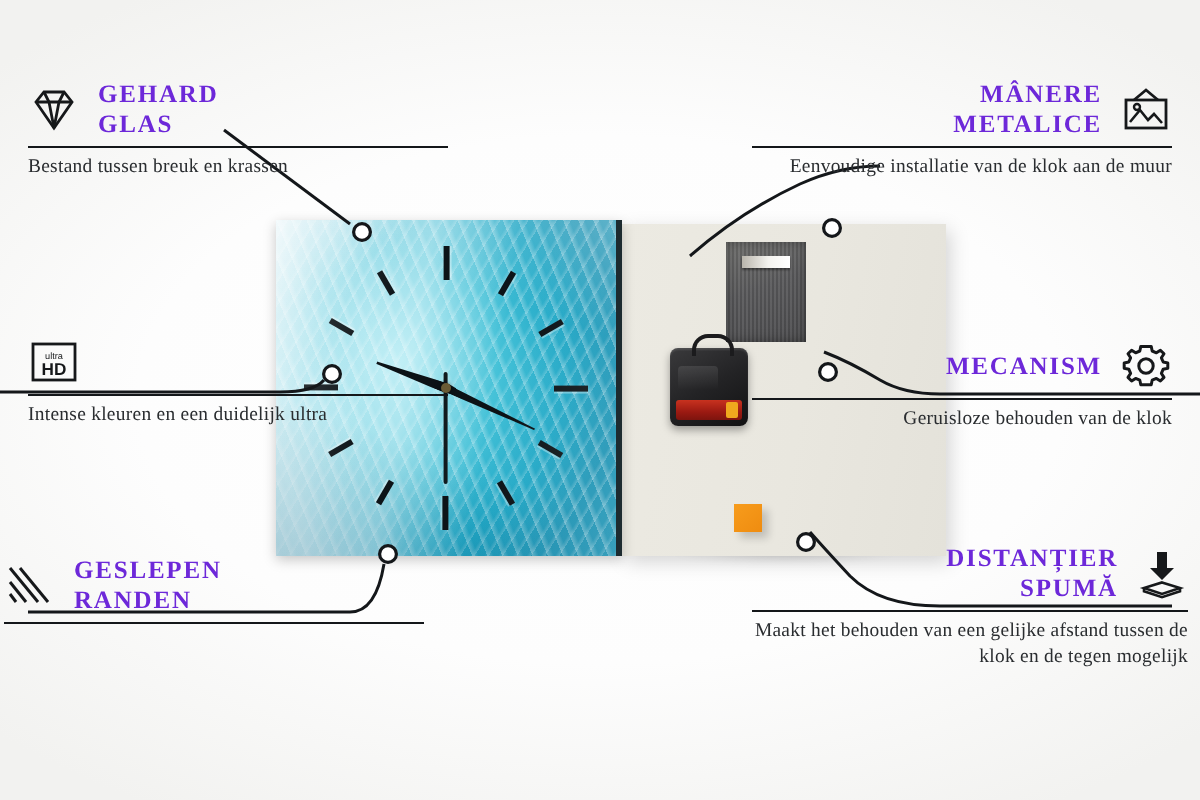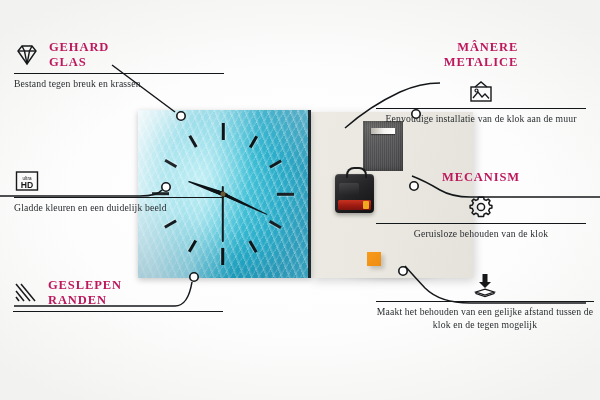--- a/index.html
+++ b/index.html
@@ -122,37 +122,37 @@
   .panel-shadow{
     position:absolute;left:176px;top:164px;width:156px;height:16px;
     background:radial-gradient(ellipse 50% 60% at 50% 0%, rgba(0,0,0,.22) 0%, rgba(0,0,0,0) 75%);
     filter:blur(2px);
   }
 
   
   .feature{position:absolute;width:210px;}
   .feature .head{display:flex;align-items:center;gap:9px;}
   .feature.left .head{justify-content:flex-start;}
-  .feature.right .head{justify-content:flex-end;flex-direction:column;}
+  .feature.right .head{justify-content:flex-end;}
   .ttl{
-    font-size:12.5px;letter-spacing:.9px;color:#be185d;line-height:1.18;
+    font-size:12.5px;letter-spacing:.9px;color:#6d28d9;line-height:1.18;
     text-transform:uppercase;font-weight:700;
   }
   .feature.right .ttl{text-align:right;}
   .rule{height:1.4px;background:#14171a;margin:3px 0 4px;}
   .desc{
     font-size:9.7px;color:#2a2d30;line-height:1.33;letter-spacing:.15px;
   }
-  .feature.right .desc{text-align:center;font-family:Liberation Serif, serif;}
+  .feature.right .desc{text-align:right;font-family:Liberation Serif, serif;}
   .ico{width:26px;height:26px;flex:0 0 26px;display:block;}
   .ico svg{display:block;width:26px;height:26px;}
 
   .f-glass{left:14px;top:40px;}
   .f-print{left:14px;top:168px;}
-  .f-edges{left:13px;top:278px;}
+  .f-edges{left:2px;top:278px;}
   .f-handles{left:376px;top:40px;}
   .f-mech{left:376px;top:170px;}
   .f-spacer{left:376px;top:272px;width:218px;}
   .f-spacer .desc{width:218px;}
 
   .connectors{position:absolute;inset:0;pointer-events:none;}
 </style>
 </head>
 <body>
 
@@ -260,35 +260,35 @@
               <path d="M18,4 L15.5,9 L13,22"></path>
         </g>
           </svg>
       </span>
       <span class="ttl">
         <span>GEHARD</span><br>
         <span>GLAS</span>
       </span>
     </div>
     <div class="rule"></div>
-    <div class="desc">Bestand tegen breuk en krassen</div>
+    <div class="desc">Bestand tussen breuk en krassen</div>
   </div>
 
   <div class="feature left f-print">
     <div class="head">
       <span class="ico">
         <svg viewBox="0 0 26 26">
           <rect x="2.5" y="4" width="21" height="18" fill="none" stroke="#16181a" stroke-width="1.4"></rect>
           <text x="13" y="11.6" font-family="Liberation Sans, sans-serif" font-size="4.6" text-anchor="middle" fill="#16181a">ultra</text>
           <text x="13" y="19.6" font-family="Liberation Sans, sans-serif" font-size="8.6" font-weight="bold" text-anchor="middle" fill="#16181a">HD</text>
         </svg>
       </span>
     </div>
     <div class="rule"></div>
-    <div class="desc">Gladde kleuren en een duidelijk beeld</div>
+    <div class="desc">Intense kleuren en een duidelijk ultra</div>
   </div>
 
   <div class="feature left f-edges">
     <div class="head">
       <span class="ico">
         <svg viewBox="0 0 26 26">
             <g stroke="#16181a" stroke-width="1.5" fill="none">
           <path d="M3,4 L17,21"></path>
               <path d="M8,4 L22,21"></path>
               <path d="M3,11 L11,21"></path>
@@ -336,20 +336,24 @@
           </g>
         </svg>
       </span>
     </div>
     <div class="rule"></div>
     <div class="desc">Geruisloze behouden van de klok</div>
   </div>
 
   <div class="feature right f-spacer">
     <div class="head">
+      <span class="ttl">
+        <span>DISTANȚIER</span><br>
+        <span>SPUMĂ</span>
+      </span>
       <span class="ico">
         <svg viewBox="0 0 26 26">
           <path d="M10.5,2 L15.5,2 L15.5,10 L19,10 L13,16 L7,10 L10.5,10 Z" fill="#16181a"></path>
           <path d="M13,17.2 L22,20 L13,23 L4,20 Z" fill="none" stroke="#16181a" stroke-width="1.3"></path>
           <path d="M4,20 L4,21.6 L13,24.6 L22,21.6 L22,20" fill="none" stroke="#16181a" stroke-width="1.3"></path>
         </svg>
       </span>
     </div>
     <div class="rule"></div>
     <div class="desc">Maakt het behouden van een gelijke afstand tussen de klok en de tegen mogelijk</div>

